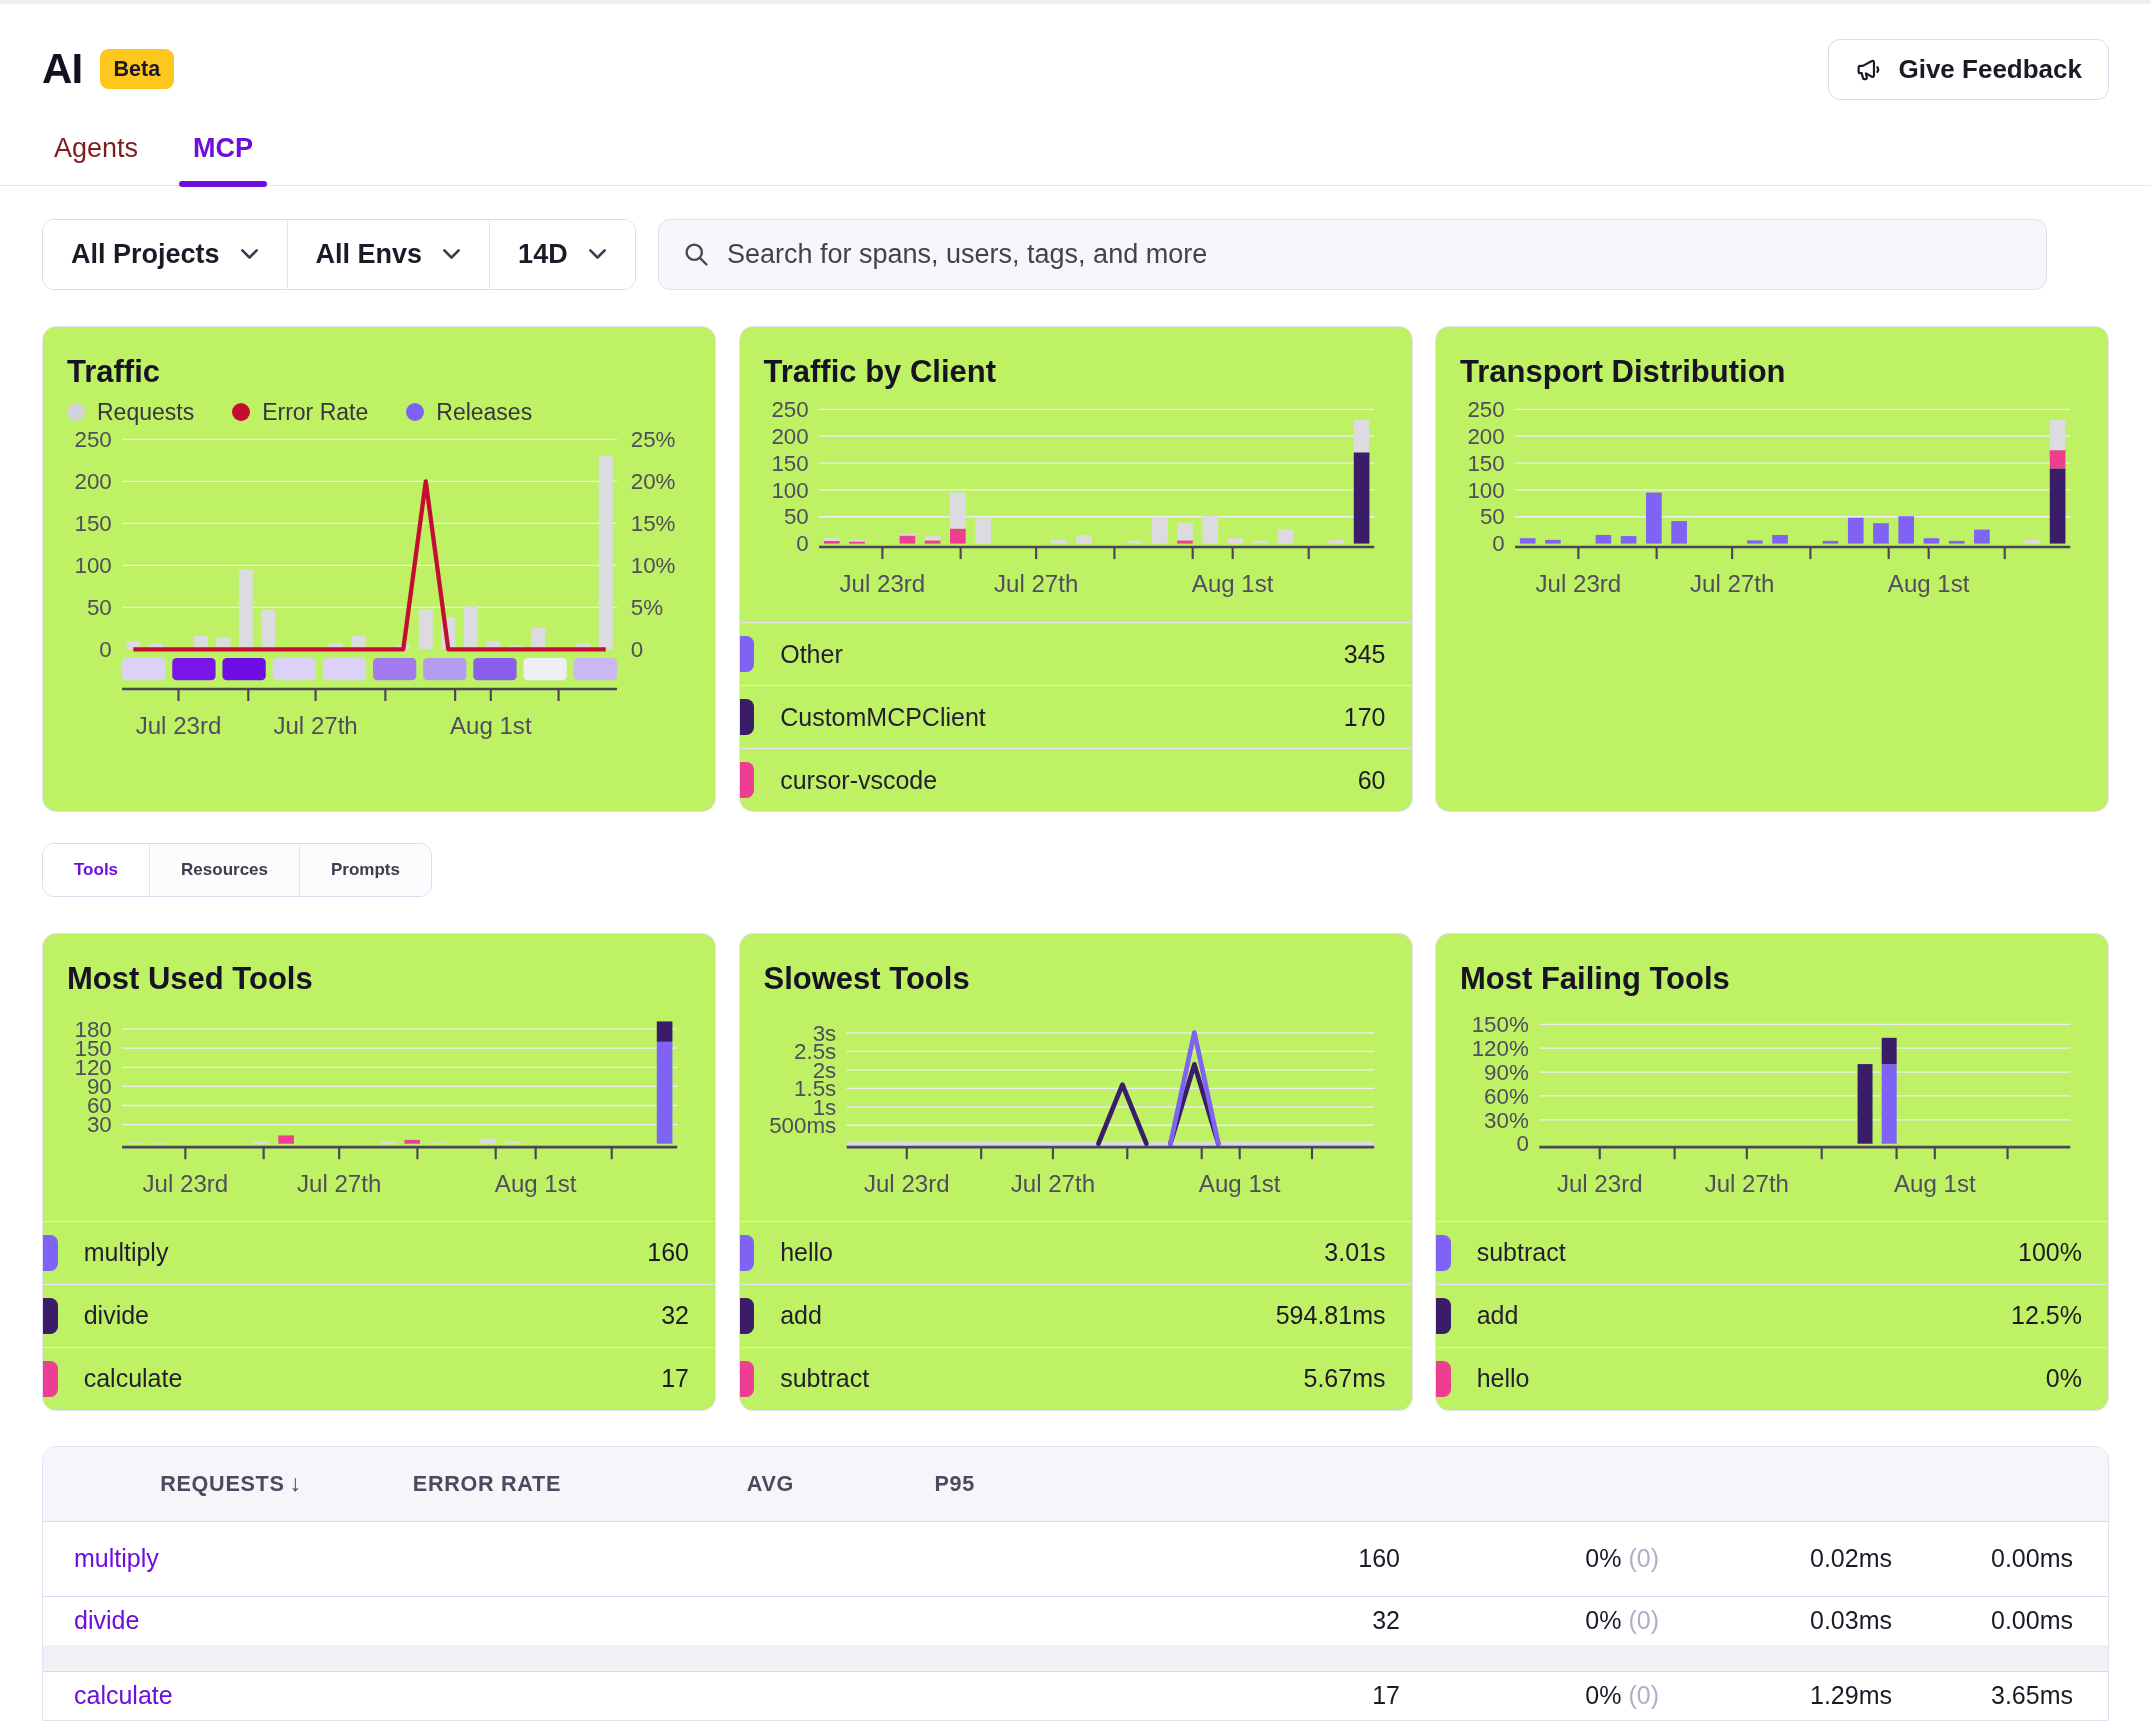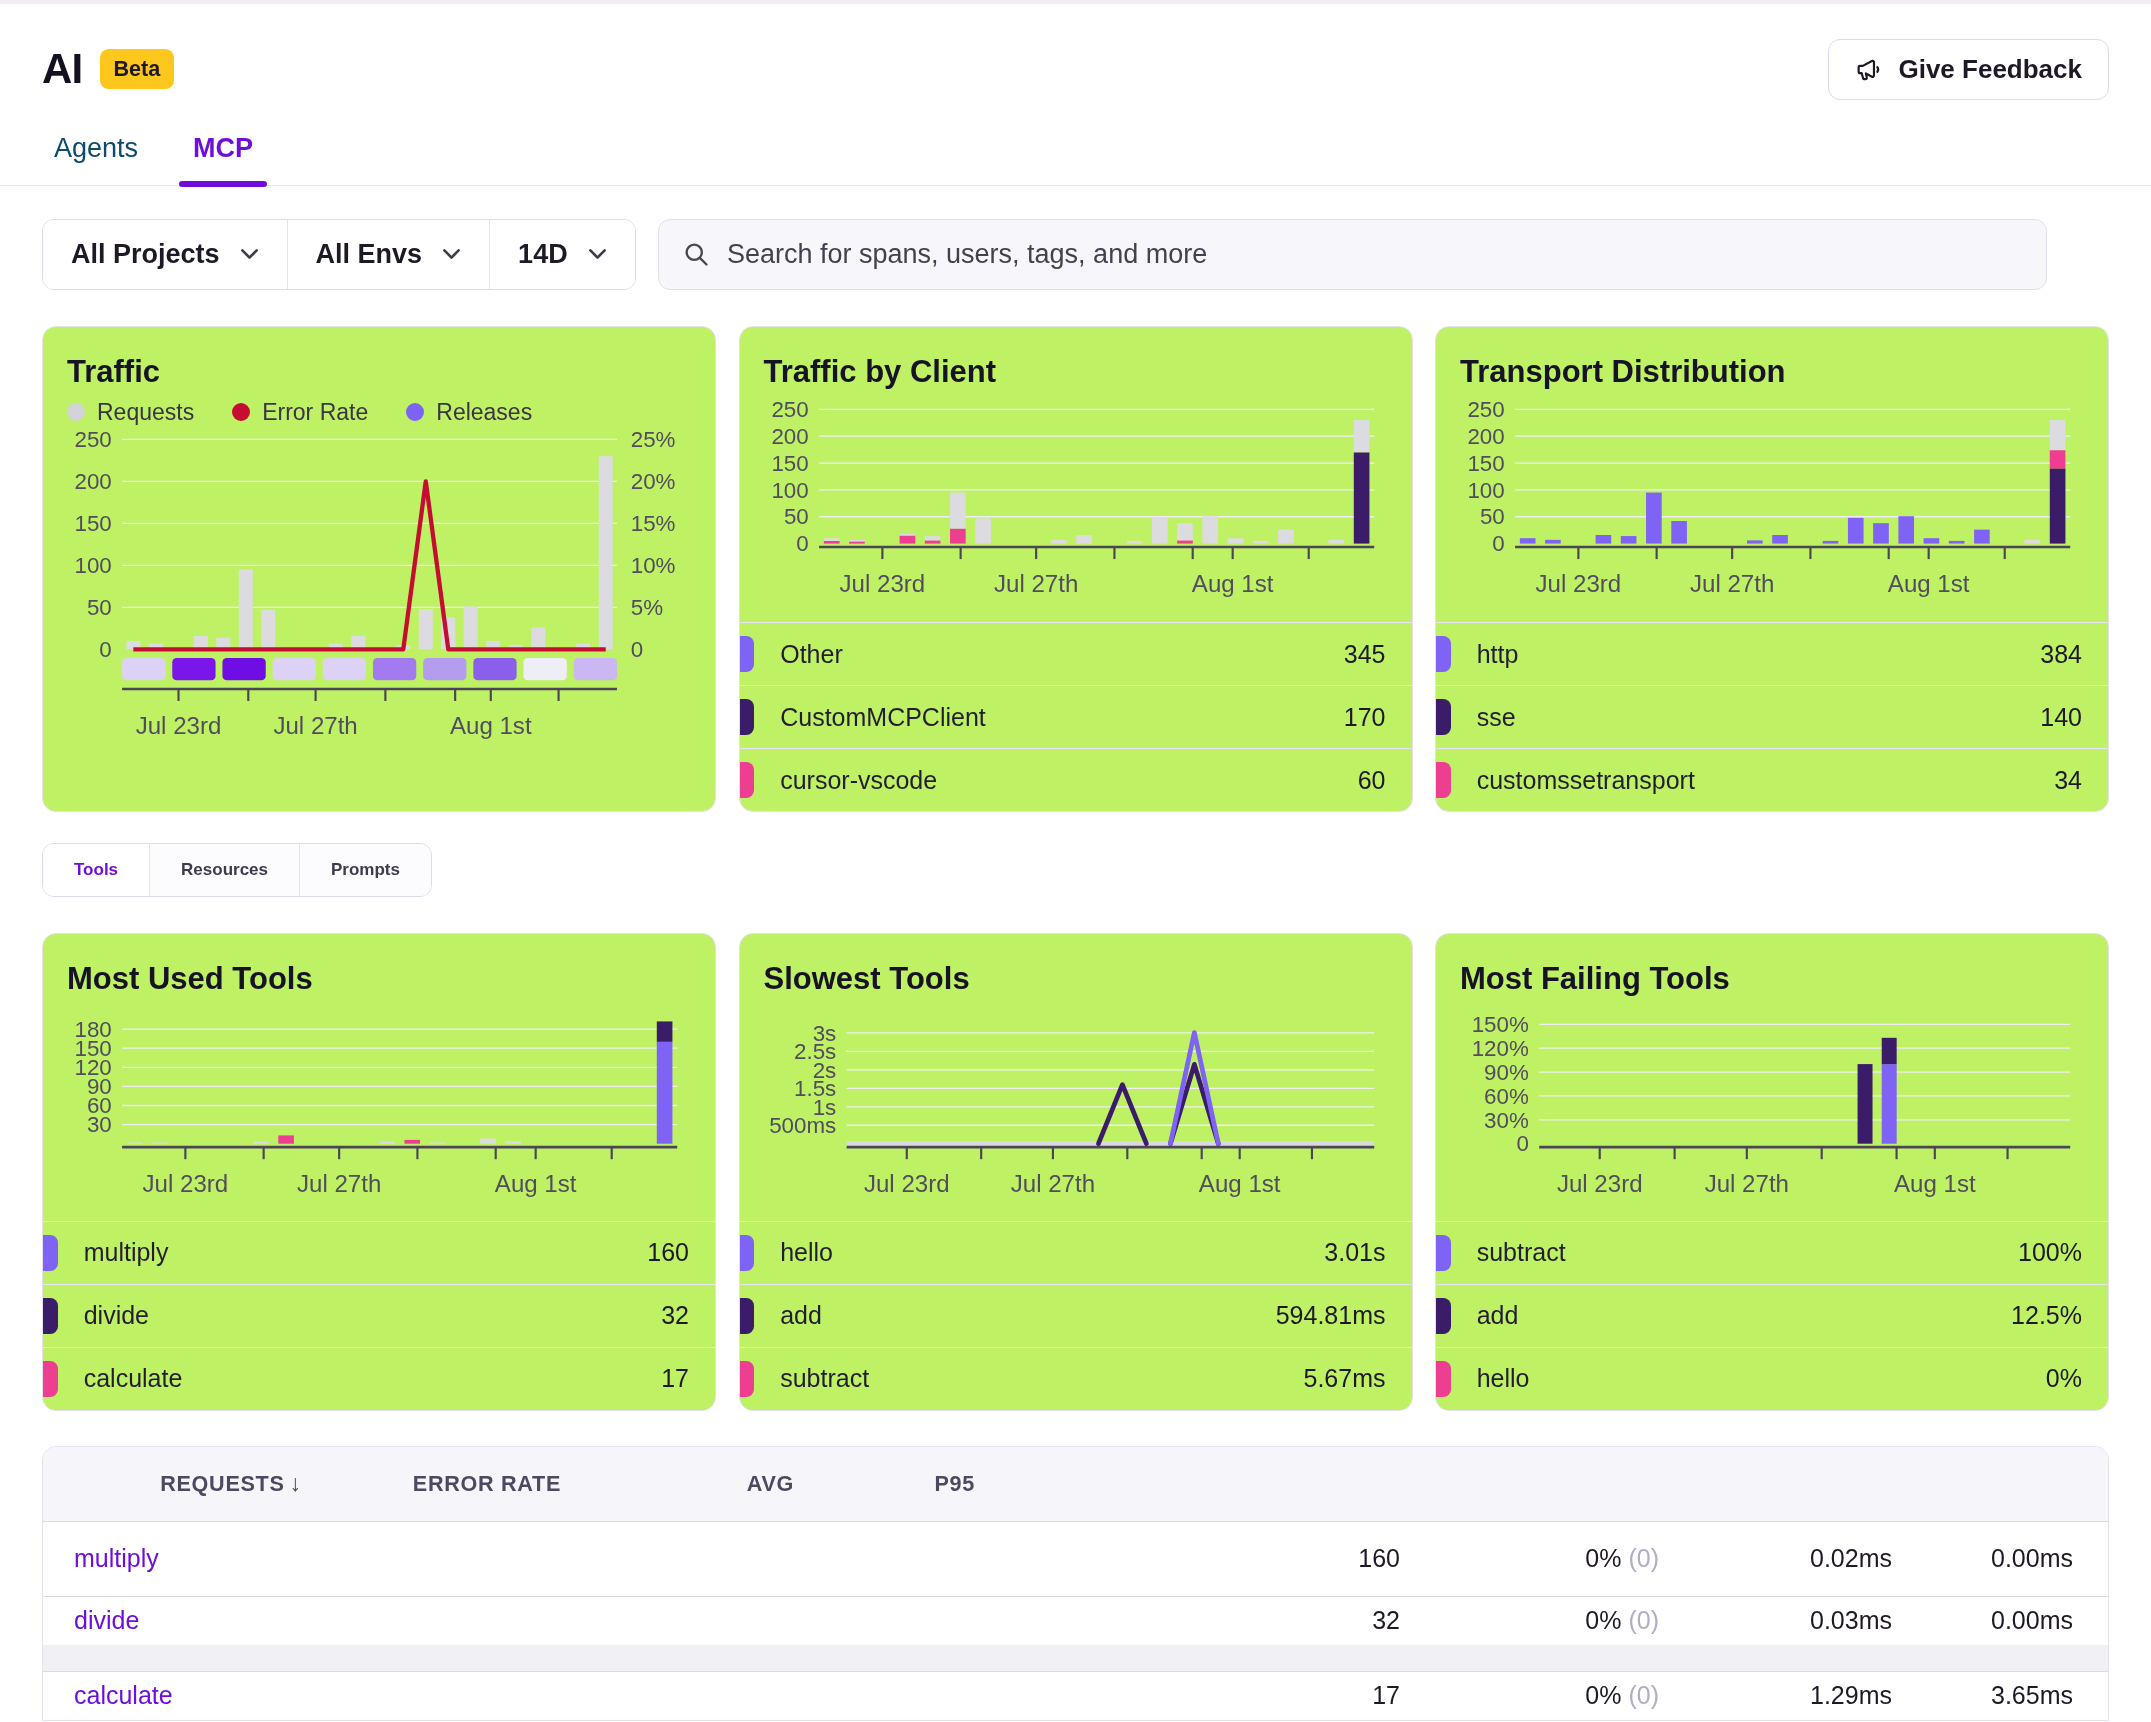--- a/index.html
+++ b/index.html
@@ -13,21 +13,21 @@
   
   .app-header { padding: 35px 42px 0; border-bottom: 1.7px solid #E9E5F2; }
   .logo-row { display:flex; align-items:center; gap:17.3px; }
   .logo { font-size:42px; font-weight:800; letter-spacing:-0.9px; color:#14101F; }
   .beta { background:#FDC71D; color:#1E1827; font-size:21.6px; font-weight:700;
           padding:7px 14px; border-radius:8.6px; }
   .feedback-btn { margin-left:auto; display:flex; align-items:center; gap:14px;
     border:1.7px solid #DFD9EE; border-radius:12px; padding:14px 26px;
     font-size:26px; font-weight:700; color:#1E1827; background:#fff; cursor:pointer; }
   .tabs { display:flex; gap:55px; margin-top:33px; padding-left:12px; }
-  .tab { font-size:27px; color:#0c4a6e; padding-bottom:21px; position:relative; cursor:pointer; }
+  .tab { font-size:27px; color:#7f1d1d; padding-bottom:21px; position:relative; cursor:pointer; }
   .tab.active { color:#6D0EDB; font-weight:700; }
   .tab.active::after { content:""; position:absolute; left:-14px; right:-14px; bottom:-2.6px;
     height:6px; border-radius:3.5px; background:#6D0EDB; }
 
   
   .toolbar { display:flex; gap:22.5px; margin:33px 42px 0; }
   .filter-group { display:flex; border:1.7px solid #DFD9EE; border-radius:12px; overflow:hidden; background:#fff; }
   .filter-btn { display:flex; align-items:center; gap:20px; padding:0 28px; height:69px;
     font-size:27px; font-weight:700; color:#1E1827; background:#fff; border:none; cursor:pointer; }
   .filter-btn + .filter-btn { border-left:1.7px solid #E7E2F1; }
@@ -324,37 +324,20 @@
         <line x1="228.475" y1="172" x2="228.475" y2="186" stroke="#4B4556" stroke-width="2.5"></line>
         <line x1="316.19500000000005" y1="172" x2="316.19500000000005" y2="186" stroke="#4B4556" stroke-width="2.5"></line>
         <line x1="407.14000000000004" y1="172" x2="407.14000000000004" y2="186" stroke="#4B4556" stroke-width="2.5"></line>
         <line x1="498.08500000000004" y1="172" x2="498.08500000000004" y2="186" stroke="#4B4556" stroke-width="2.5"></line>
         <line x1="544.525" y1="172" x2="544.525" y2="186" stroke="#4B4556" stroke-width="2.5"></line>
         <line x1="632.89" y1="172" x2="632.89" y2="186" stroke="#4B4556" stroke-width="2.5"></line>
         <text x="137.53" y="224" text-anchor="middle" fill="#524C5F" font-size="28">Jul 23rd</text>
         <text x="316.19500000000005" y="224" text-anchor="middle" fill="#524C5F" font-size="28">Jul 27th</text>
         <text x="544.525" y="224" text-anchor="middle" fill="#524C5F" font-size="28">Aug 1st</text>
       </svg>
-    <div class="legend-rows">
-        <div class="legend-row">
-          <span class="chip" style="background: rgb(126, 99, 244);"></span>
-          <span class="legend-label">http</span>
-          <span class="legend-value">384</span>
-        </div>
-        <div class="legend-row">
-          <span class="chip" style="background: rgb(58, 28, 105);"></span>
-          <span class="legend-label">sse</span>
-          <span class="legend-value">140</span>
-        </div>
-        <div class="legend-row">
-          <span class="chip" style="background: rgb(237, 62, 145);"></span>
-          <span class="legend-label">customssetransport</span>
-          <span class="legend-value">34</span>
-        </div>
-      </div>
   </div>
 </section>
 
 <div class="subtabs">
   <button class="subtab active">Tools</button>
   <button class="subtab">Resources</button>
   <button class="subtab">Prompts</button>
 </div>
 
 <section class="grid">

